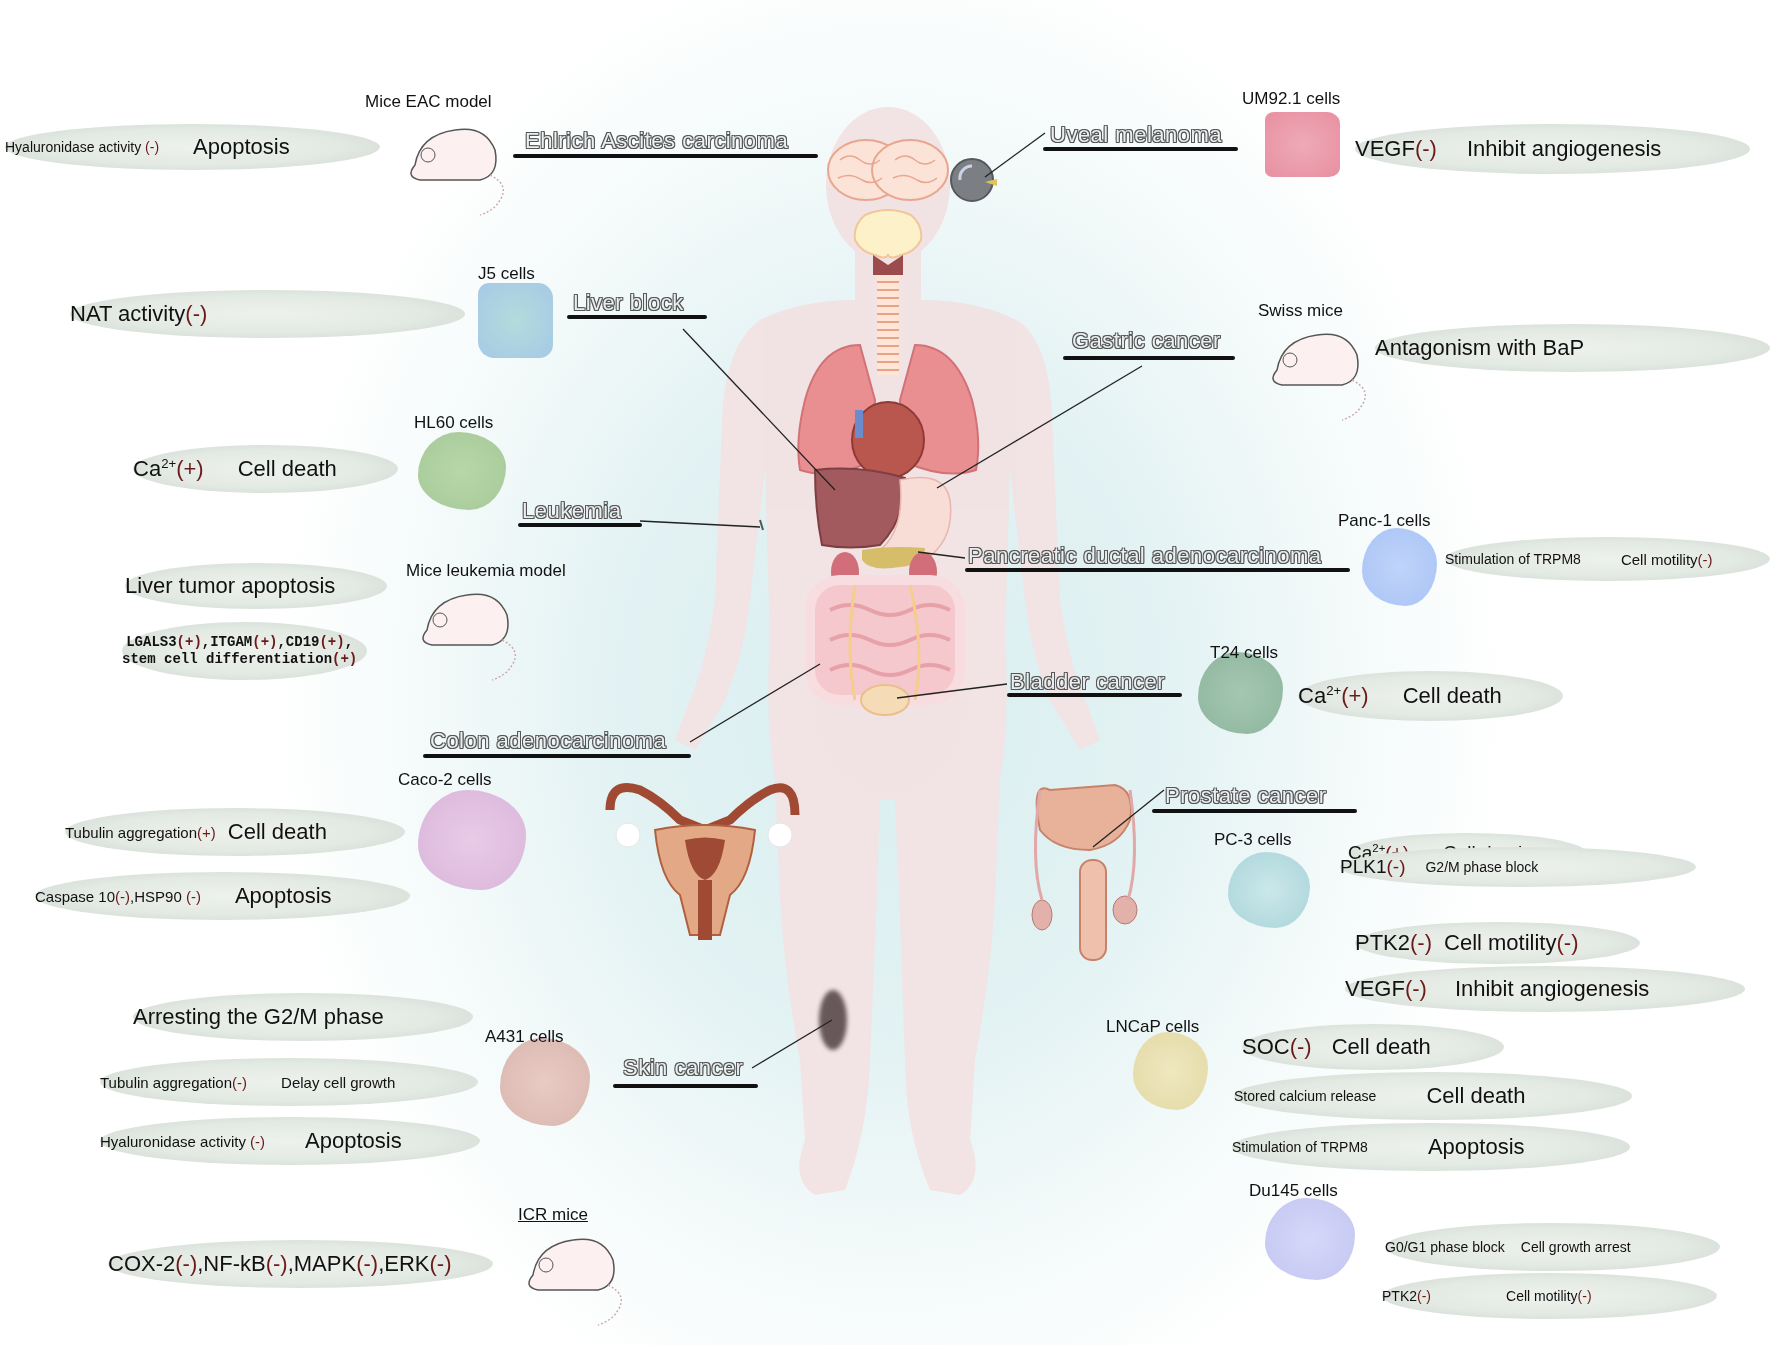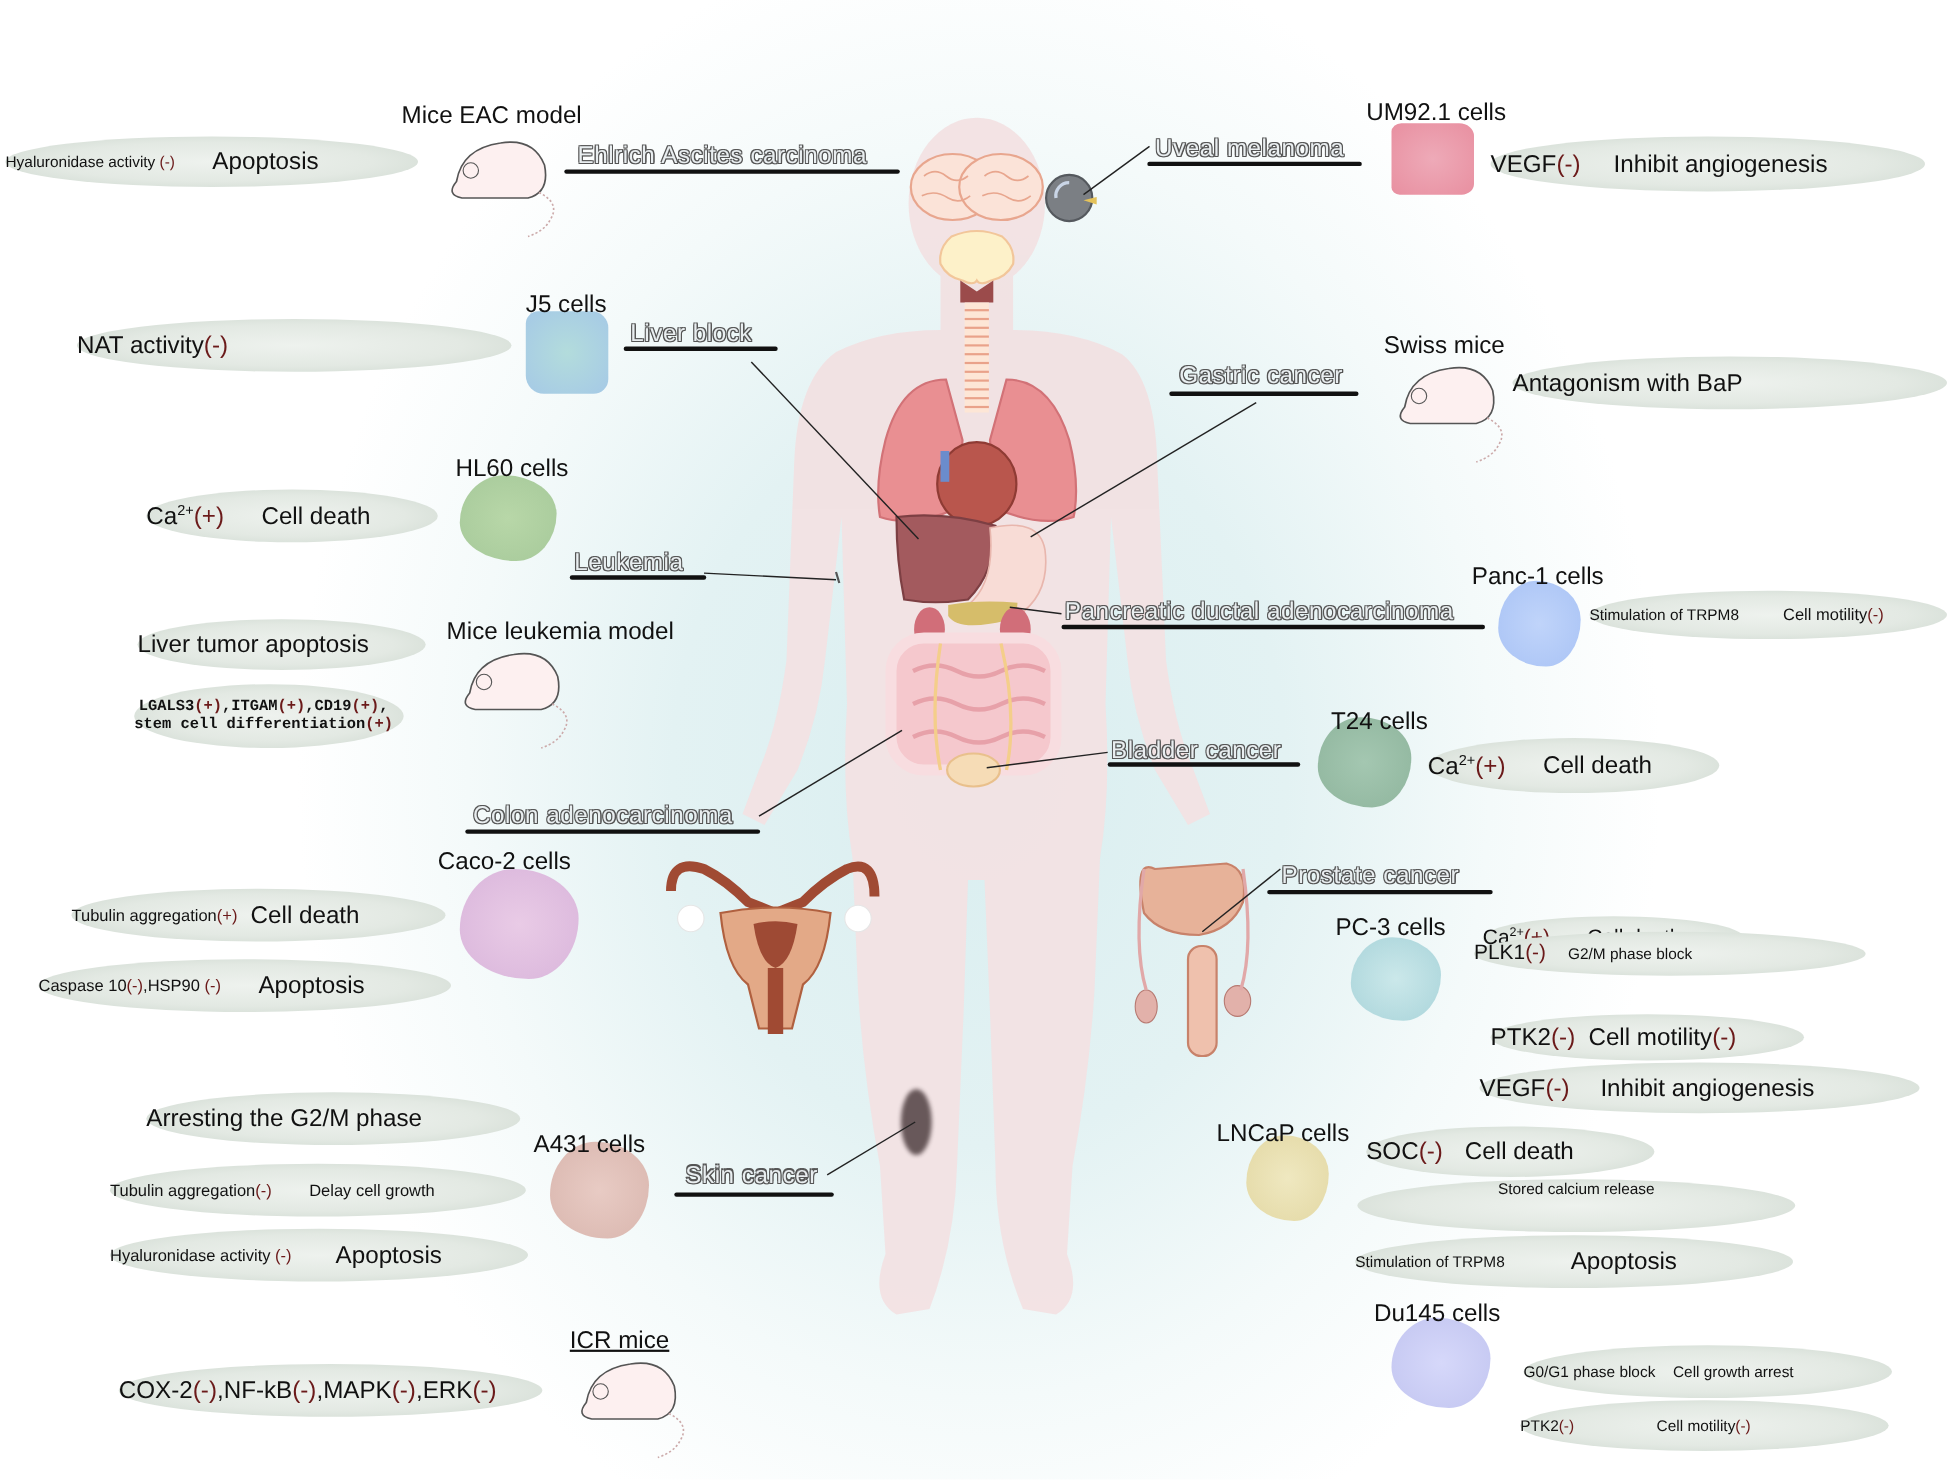--- a/index.html
+++ b/index.html
@@ -16,21 +16,21 @@
     display:flex; align-items:center; gap:34px;
     color:#111;
     white-space:nowrap;
   }
   .ellipse .col { text-align:center; line-height:1.25; }
   .mk { color:#6b1a1a; }
   .t-lg { font-size:22px; }
   .t-md { font-size:19px; }
   .t-sm { font-size:15px; }
   .t-xs { font-size:14px; }
-  .cell-label { position:absolute; font-size:22px; color:#111; white-space:nowrap; z-index:3; }
+  .cell-label { position:absolute; font-size:17px; color:#111; white-space:nowrap; z-index:3; }
   .cancer-label {
     position:absolute; font-size:22px; white-space:nowrap; z-index:3;
     color:#e9eef0;
     text-shadow: -1px -1px 0 #555, 1px -1px 0 #555, -1px 1px 0 #555, 1px 1px 0 #555, 0 1px 0 #555, 1px 0 0 #555;
     letter-spacing:0.5px;
   }
   .underline { position:absolute; height:4px; background:#111; border-radius:2px; z-index:3; }
   .blob { position:absolute; border-radius:46% 54% 42% 58% / 55% 45% 55% 45%; z-index:2; filter: blur(0.4px); }
   sup { font-size:0.6em; }
   svg.overlay { position:absolute; left:0; top:0; z-index:4; pointer-events:none; }
@@ -305,21 +305,21 @@
 <div class="ellipse" style="left:100px;top:1117px;width:380px;height:48px;gap:40px;">
   <span class="t-sm"><span>Hyaluronidase activity </span><span class="mk">(-)</span></span>
   <span class="t-lg">Apoptosis</span>
 </div>
 
 <div class="ellipse" style="left:1242px;top:1024px;width:262px;height:46px;gap:20px;">
   <span class="t-lg"><span>SOC</span><span class="mk">(-)</span></span>
   <span class="t-lg">Cell death</span>
 </div>
 
-<div class="ellipse" style="left:1234px;top:1072px;width:398px;height:48px;gap:50px;flex-direction:column;">
+<div class="ellipse" style="left:1234px;top:1072px;width:398px;height:48px;gap:50px;">
   <span class="t-xs">Stored calcium release</span>
   <span class="t-lg">Cell death</span>
 </div>
 
 <div class="ellipse" style="left:1232px;top:1123px;width:398px;height:48px;gap:60px;">
   <span class="t-xs">Stimulation of TRPM8</span>
   <span class="t-lg">Apoptosis</span>
 </div>
 
 <div class="ellipse" style="left:1385px;top:1223px;width:335px;height:48px;gap:16px;">

